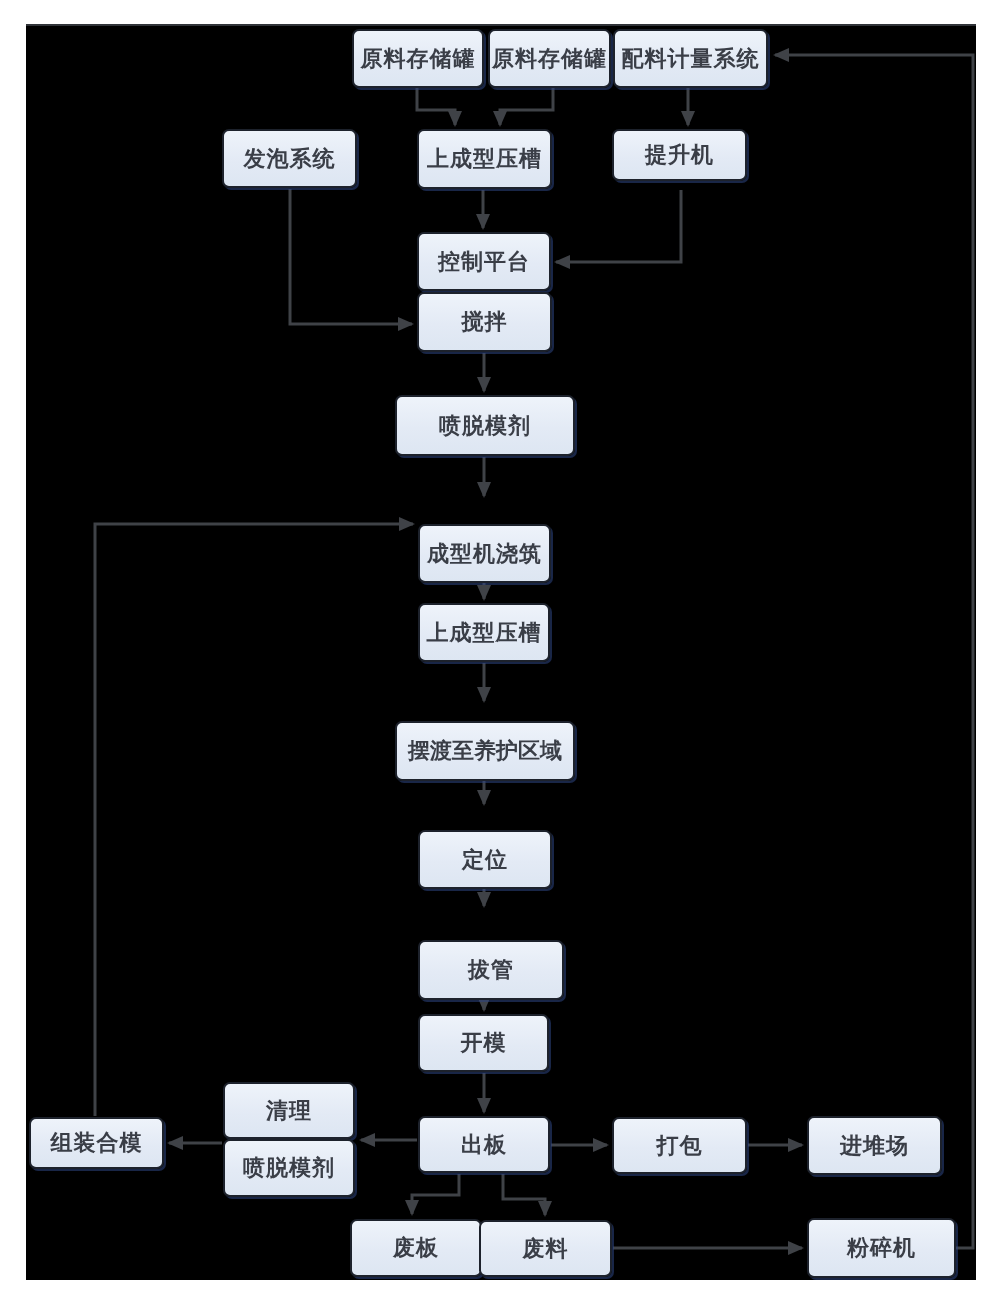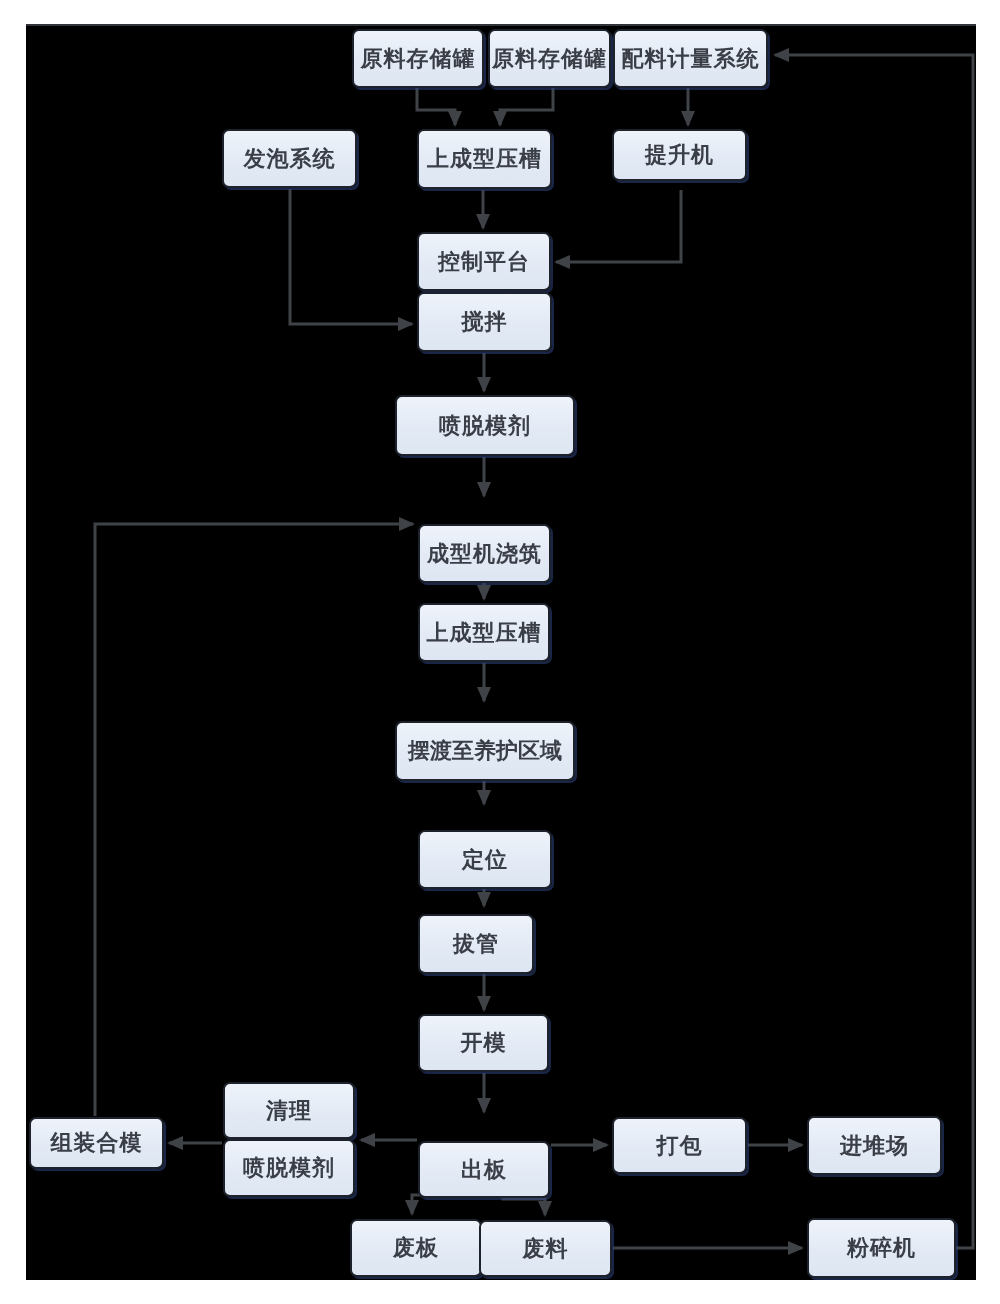--- a/index.html
+++ b/index.html
@@ -59,23 +59,23 @@
   <div class="node" style="left:222px;top:129px;width:135px;height:59px;">发泡系统</div>
   <div class="node" style="left:417px;top:129px;width:135px;height:60px;">上成型压槽</div>
   <div class="node" style="left:612px;top:129px;width:135px;height:52px;font-family:Liberation Serif, serif;">提升机</div>
   <div class="node" style="left:417px;top:232px;width:134px;height:59px;">控制平台</div>
   <div class="node" style="left:417px;top:292px;width:135px;height:60px;text-align:center;">搅拌</div>
   <div class="node" style="left:395px;top:395px;width:180px;height:61px;">喷脱模剂</div>
   <div class="node" style="left:418px;top:524px;width:133px;height:59px;">成型机浇筑</div>
   <div class="node" style="left:418px;top:603px;width:132px;height:59px;">上成型压槽</div>
   <div class="node wide" style="left:395px;top:705px;width:180px;height:60px;margin-top:16px;">摆渡至养护区域</div>
   <div class="node" style="left:418px;top:808px;width:134px;height:59px;margin-top:22px;">定位</div>
-  <div class="node" style="left:418px;top:914px;width:116px;height:60px;">拔管</div>
+  <div class="node" style="left:418px;top:940px;width:146px;height:60px;">拔管</div>
   <div class="node" style="left:418px;top:1014px;width:131px;height:58px;">开模</div>
-  <div class="node" style="left:418px;top:1116px;width:132px;height:57px;margin-top:25px;">出板</div>
+  <div class="node" style="left:418px;top:1116px;width:132px;height:57px;">出板</div>
   <div class="node" style="left:223px;top:1082px;width:132px;height:57px;">清理</div>
   <div class="node" style="left:223px;top:1139px;width:132px;height:58px;">喷脱模剂</div>
   <div class="node" style="left:29px;top:1117px;width:135px;height:52px;">组装合模</div>
   <div class="node" style="left:612px;top:1117px;width:135px;height:57px;">打包</div>
   <div class="node" style="left:807px;top:1116px;width:135px;height:59px;">进堆场</div>
   <div class="node" style="left:350px;top:1219px;width:132px;height:58px;">废板</div>
   <div class="node" style="left:479px;top:1220px;width:133px;height:57px;">废料</div>
   <div class="node" style="left:807px;top:1218px;width:149px;height:60px;">粉碎机</div>
 </div>
 

